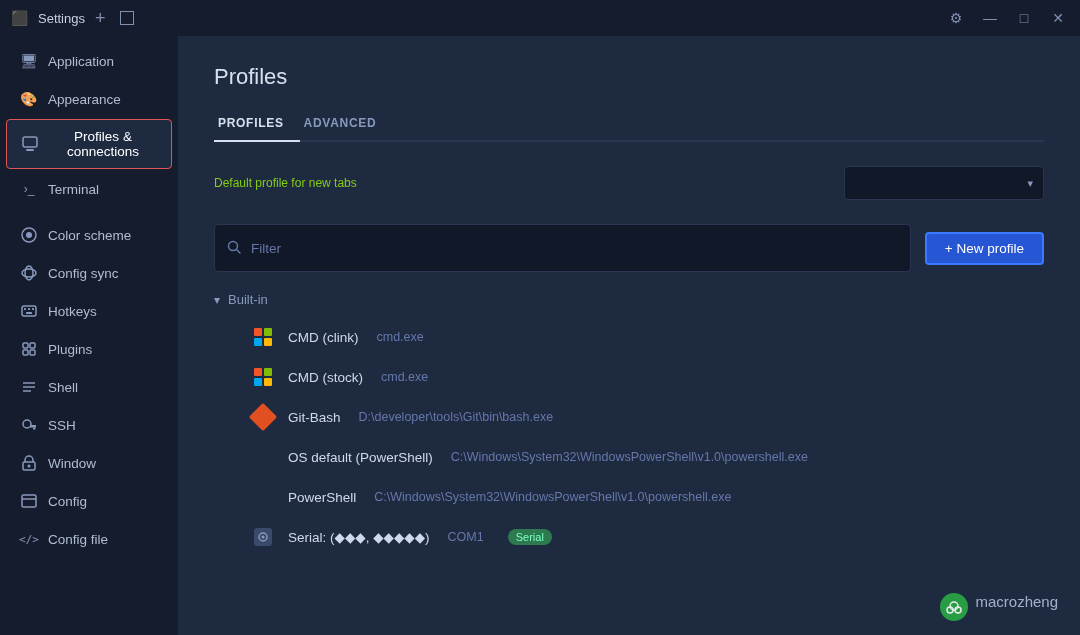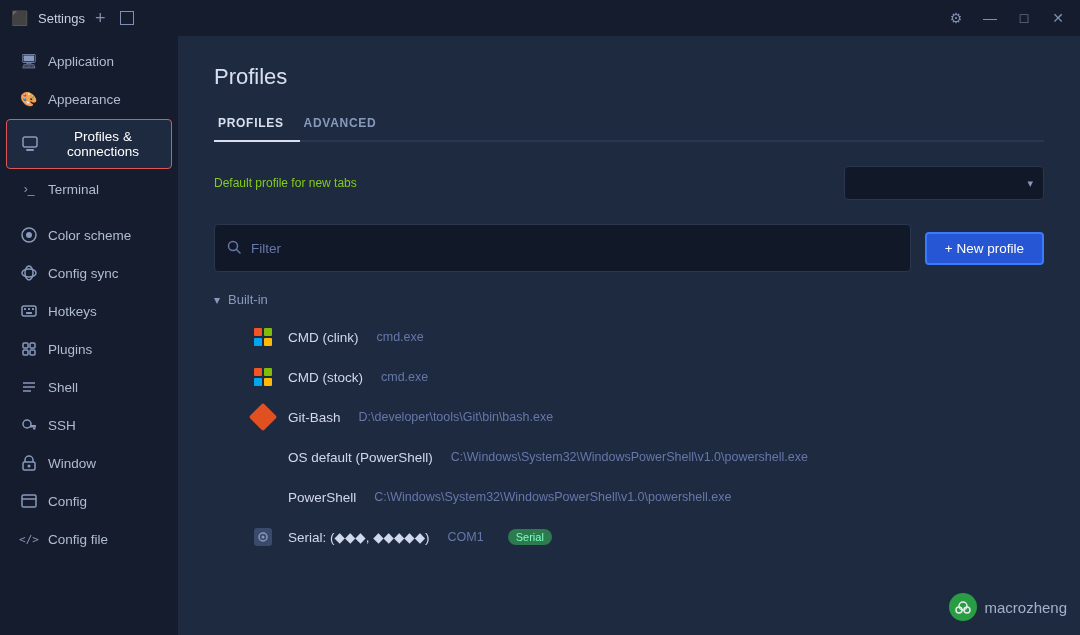--- a/index.html
+++ b/index.html
@@ -322,23 +322,22 @@
       border-radius: 3px;
       display: flex;
       align-items: center;
       justify-content: center;
     }
 
     
     .watermark {
       position: fixed;
       bottom: 14px;
-      right: 13px;
-      display: flex;
-      align-items: center;
+      right: 22px;
+      display: flex;
       gap: 7px;
       color: #b0c0d8;
       font-size: 15px;
       font-weight: 400;
       opacity: 0.9;
     }
     .watermark-logo {
       width: 28px;
       height: 28px;
       background: #2aaa44;

